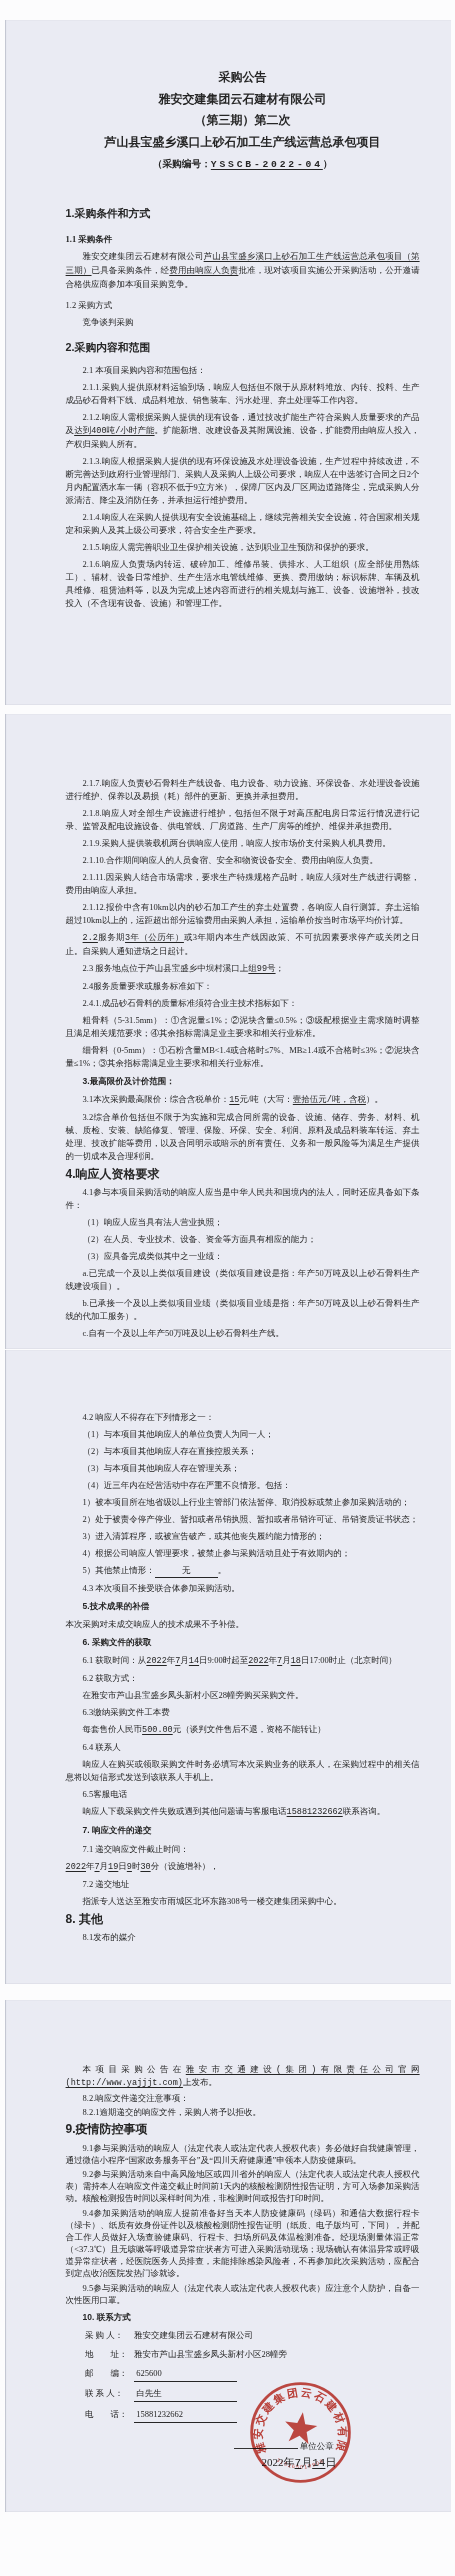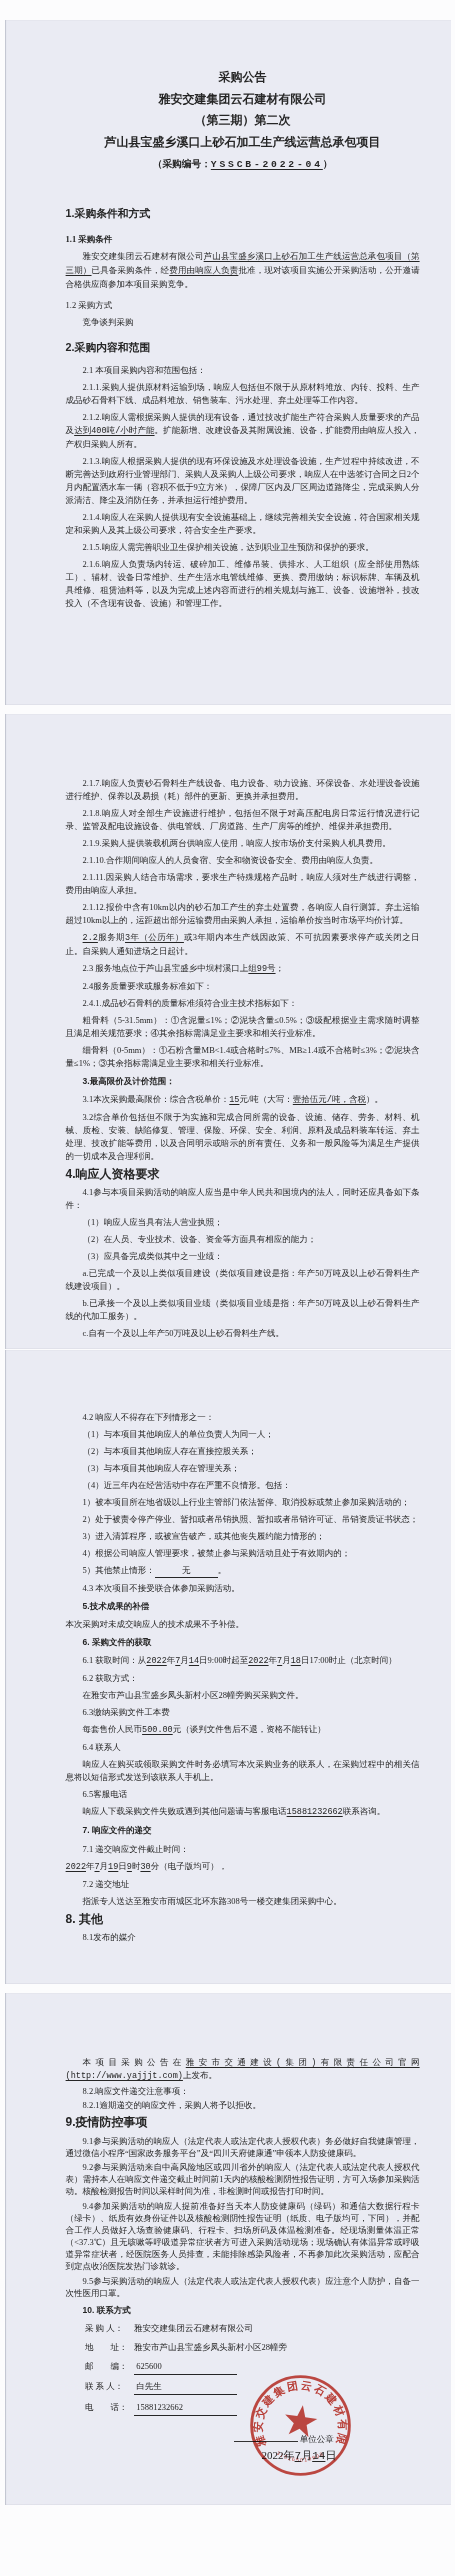--- a/index.html
+++ b/index.html
@@ -13,21 +13,21 @@
   .page{
     width:446px;
     margin-left:4.6px;
     background:var(--page-bg,#eaebf3);
     box-shadow:inset 1.1px 0 0 #c4c7d2, inset 0 -0.6px 0 #d6d8e1, inset 0 0.6px 0 #e0e2ea;
     position:relative;
   }
   .pg1{margin-top:20px;height:685px;}
   .pg2{margin-top:9px;height:635px;}
   .pg3{margin-top:1px;height:634px;}
-  .pg4{margin-top:9px;height:512px;}
+  .pg4{margin-top:16px;height:512px;}
   .content{padding:0 31px 0 61px;}
   .pt1{padding-top:47px;}
   .pt2{padding-top:59px;}
   .pt3{padding-top:57px;}
   .pt4{padding-top:60px;}
   .blk{font-size:8.5px;line-height:13px;text-align:justify;}
   .title{
     font-family:"Liberation Sans", sans-serif;
     font-weight:bold;font-size:12px;line-height:21.6px;
     text-align:center;text-indent:0;
@@ -141,21 +141,21 @@
       <div class="blk p"><span>6.2 获取方式：</span></div>
       <div class="blk p"><span>在雅安市芦山县宝盛乡凤头新村小区28幢旁购买采购文件。</span></div>
       <div class="blk p"><span>6.3缴纳采购文件工本费</span></div>
       <div class="blk p"><span>每套售价人民币</span><span class="u ">500.00</span><span>元（谈判文件售后不退，资格不能转让）</span></div>
       <div class="blk p"><span>6.4 联系人</span></div>
       <div class="blk p"><span>响应人在购买或领取采购文件时务必填写本次采购业务的联系人，在采购过程中的相关信息将以短信形式发送到该联系人手机上。</span></div>
       <div class="blk p"><span>6.5客服电话</span></div>
       <div class="blk p"><span>响应人下载采购文件失败或遇到其他问题请与客服电话</span><span class="u ">15881232662</span><span>联系咨询。</span></div>
       <div class="blk sec"><span>7. 响应文件的递交</span></div>
       <div class="blk p"><span>7.1 递交响应文件截止时间：</span></div>
-      <div class="blk pn"><span class="u ">2022</span><span>年</span><span class="u ">7</span><span>月</span><span class="u ">19</span><span>日</span><span class="u ">9</span><span>时</span><span class="u ">30</span><span>分（电子版均可），</span></div>
+      <div class="blk pn"><span class="u ">2022</span><span>年</span><span class="u ">7</span><span>月</span><span class="u ">19</span><span>日</span><span class="u ">9</span><span>时</span><span class="u ">30</span><span>分（设施增补），</span></div>
       <div class="blk p"><span>7.2 递交地址</span></div>
       <div class="blk p"><span>指派专人送达至雅安市雨城区北环东路308号一楼交建集团采购中心。</span></div>
       <div class="blk secn"><span>8. 其他</span></div>
       <div class="blk p"><span>8.1发布的媒介</span></div>
     </div>
 </div>
 
 <div class="page pg4">
   <div class="content pt4 tight">
       <div class="blk p"><span>本项目采购公告在</span><span class="u ">雅安市交通建设(集团)有限责任公司官网(http://www.yajjjt.com)</span><span>上发布。</span></div>

